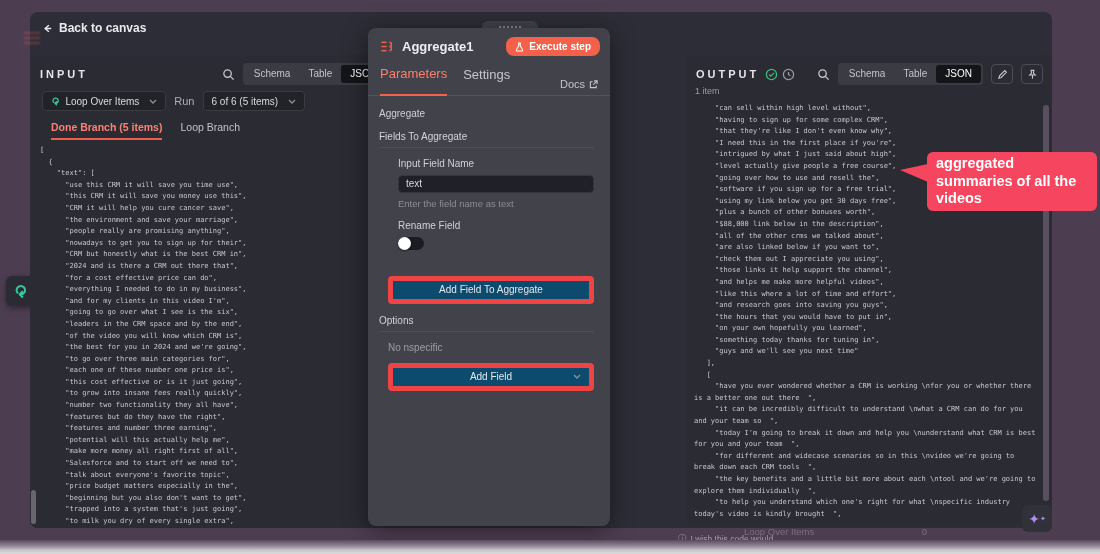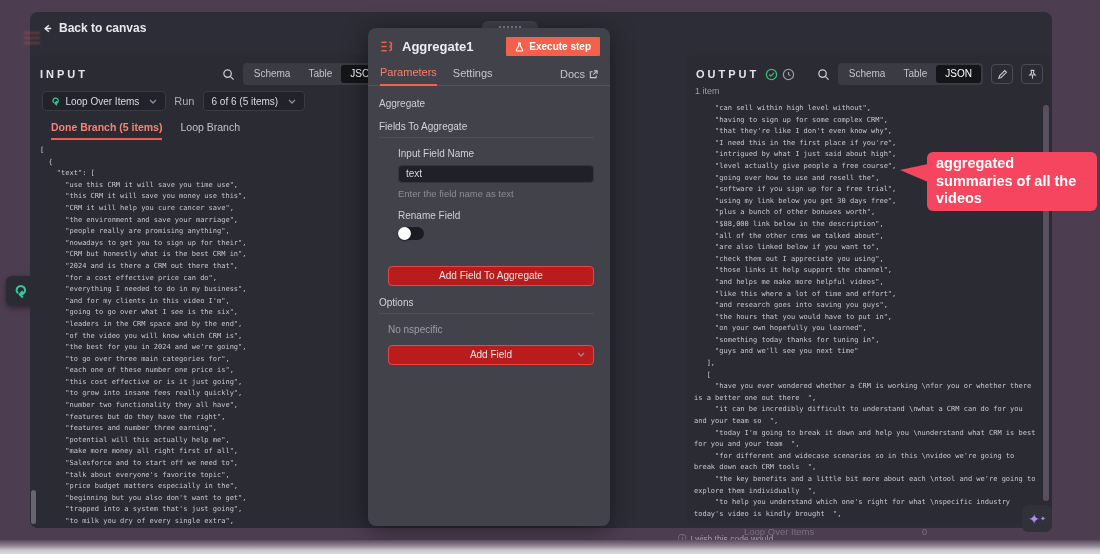--- a/index.html
+++ b/index.html
@@ -52,38 +52,38 @@
 
   
   .dialog{position:absolute;left:368px;top:28px;width:242px;height:498px;background:#41424a;border-radius:8px;
           box-shadow:0 4px 26px rgba(0,0,0,.45);z-index:2;}
   .handle{position:absolute;left:482px;top:21px;width:56px;height:16px;background:#41424a;
           border-radius:6px 6px 0 0;z-index:2;display:flex;align-items:center;justify-content:center;gap:2px;cursor:grab;}
   .handle i{width:2px;height:2px;background:#9b9ca4;border-radius:50%;display:block;box-shadow:0 4px 0 #9b9ca4;margin-top:-4px;}
   .d-head{display:flex;align-items:center;gap:7px;padding:9px 10px 3px 12px;}
   .d-title{font-size:13px;font-weight:bold;color:#ededf1;}
   .exec{margin-left:auto;background:#f4604a;color:#fff;font-size:10px;font-weight:bold;border:none;
-        border-radius:1px;padding:4px 9px;display:flex;gap:5px;align-items:center;cursor:pointer;font-family:inherit;}
+        border-radius:8px;padding:4px 9px;display:flex;gap:5px;align-items:center;cursor:pointer;font-family:inherit;}
   .d-tabs{display:flex;gap:16px;padding:3px 12px 0;border-bottom:1px solid #52535b;align-items:flex-end;}
-  .d-tab{font-size:11px;color:#c6c7cd;padding:4px 0 6px;cursor:pointer;}
+  .d-tab{font-size:13px;color:#c6c7cd;padding:4px 0 13px;cursor:pointer;}
   .d-tab.on{color:#ff7e6b;border-bottom:2px solid #f4614f;margin-bottom:-1px;}
   .docs{margin-left:auto;font-size:11px;color:#c6c7cd;display:flex;gap:4px;align-items:center;cursor:pointer;padding-bottom:5px;}
   .d-body{padding:12px 16px 0 11px;}
   .flabel{font-size:10px;color:#cfd0d6;margin-bottom:4px;}
   .dselect{height:18px;background:#26272e;border:1px solid #3d3e46;border-radius:4px;display:flex;
            align-items:center;padding:0 8px;color:#d9dadf;font-size:10px;cursor:pointer;}
   .dselect .spacer{flex:1;}
   .section{margin-top:12px;padding-bottom:5px;border-bottom:1px solid #4d4e56;font-size:10px;color:#d3d4da;}
   .card{margin:10px 0 0 19px;}
   .tinput{width:100%;box-sizing:border-box;height:18px;background:#202128;border:1px solid #35363e;border-radius:4px;
           color:#d9dadf;font-size:10px;padding:0 7px;font-family:inherit;}
   .help{font-size:9.5px;color:#8b8d97;margin-top:5px;}
   .toggle{width:26px;height:13px;background:#1b1c22;border-radius:7px;position:relative;margin-top:6px;cursor:pointer;}
   .knob{position:absolute;left:0;top:0;width:13px;height:13px;background:#fff;border-radius:50%;box-shadow:0 1px 2px rgba(0,0,0,.5);}
-  .btn{margin-left:9px;height:18px;background:#b91c1c;border:1px solid #ef4444;border-radius:4px;color:#e6e7eb;
+  .btn{margin-left:9px;height:18px;background:#0c4a6e;border:5px solid #ef4444;border-radius:4px;color:#e6e7eb;
        font-size:10px;display:flex;align-items:center;justify-content:center;cursor:pointer;position:relative;}
   .btn .chev{position:absolute;right:8px;}
   .noprops{margin:10px 0 10px 9px;color:#9d9ea6;font-size:10px;}
 
   
   .anno{position:absolute;left:927px;top:152px;width:152px;background:#f6455f;border-radius:6px;padding:3px 9px;
         color:#fff;font-weight:bold;font-size:14.5px;line-height:17.5px;z-index:9;}
   .anno-tail{position:absolute;left:900px;top:164px;width:0;height:0;border-right:28px solid #f6455f;
         border-top:6px solid transparent;border-bottom:12px solid transparent;z-index:9;}
 

